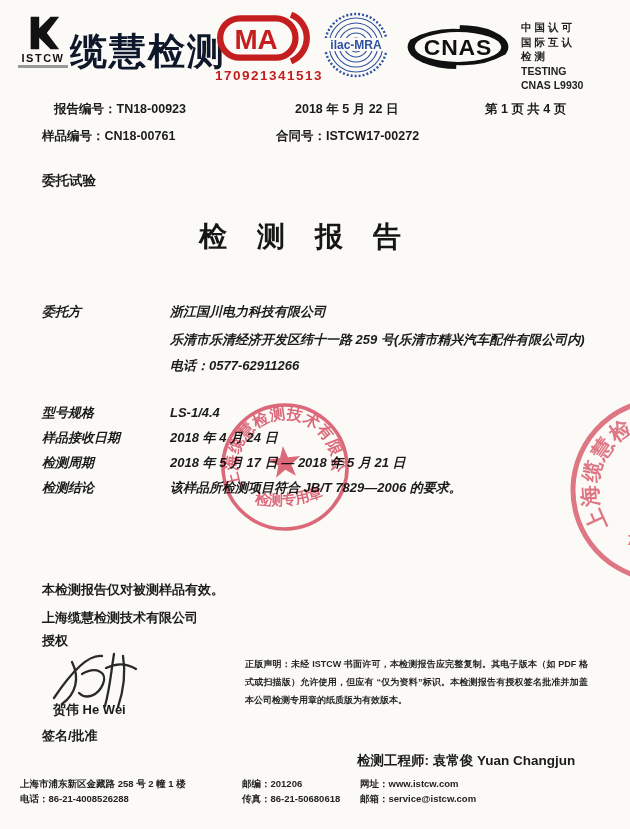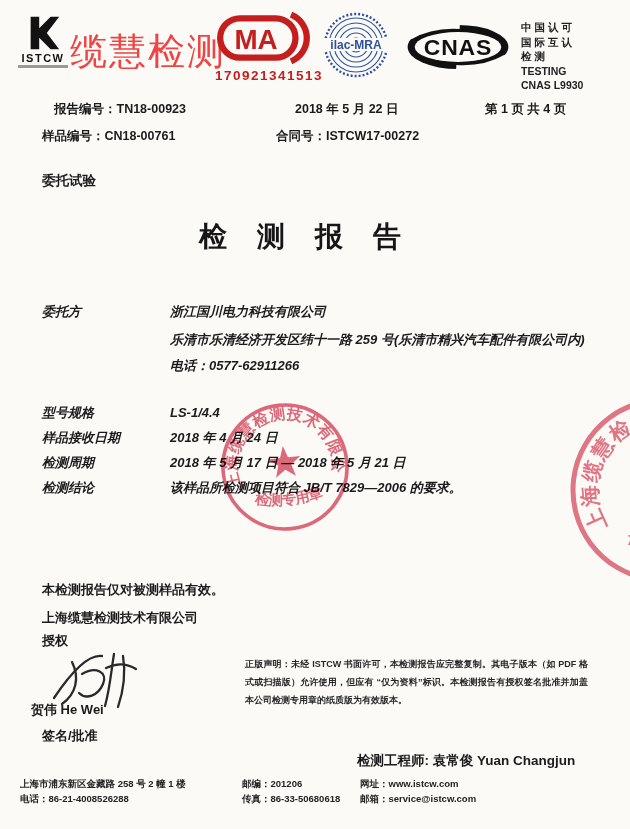--- a/index.html
+++ b/index.html
@@ -1,20 +1,20 @@
 <!DOCTYPE html>
 <html><head>
 <meta charset="utf-8">
 <style>
   html,body{margin:0;padding:0;}
   body{width:630px;background:#ffffff;font-family:"Liberation Sans",sans-serif;}
   .page{position:relative;width:630px;height:829px;background:#fbfaf7;overflow:hidden;color:#1b1b1b;}
   .abs{position:absolute;}
   
-  .brand-cn{font-size:37px;font-weight:400;letter-spacing:2px;color:#ef4444;}
+  .brand-cn{font-size:37px;font-weight:700;letter-spacing:2px;color:#0f172a;}
   .istcw-word{font-size:11px;font-weight:900;letter-spacing:1.5px;color:#111;text-align:center;}
   .istcw-tag{height:3px;background:#9a9a9a;margin-top:1px;}
   .cma-num{font-size:13.5px;font-weight:bold;color:#c41e1e;letter-spacing:1.5px;text-align:center;}
   .accred{font-size:10.5px;font-weight:bold;line-height:14.5px;color:#222;}
   .accred .cnl{letter-spacing:3px;}
   
   .meta{font-size:12.5px;font-weight:bold;white-space:nowrap;}
   .doc-title{width:100%;text-align:center;font-size:28px;font-weight:900;letter-spacing:30px;box-sizing:border-box;color:#161616;}
   .frow{font-size:13px;font-weight:bold;white-space:nowrap;font-style:italic;}
   .flabel{display:inline-block;width:128px;}
@@ -164,33 +164,33 @@
         <path d="M34 28 C 48 20, 60 26, 55 38 C 50 50, 38 54, 31 47"></path>
         <path d="M66 8 C 63 26, 62 42, 57 60"></path>
         <path d="M58 22 C 70 16, 80 18, 88 23"></path>
         <path d="M75 10 C 78 28, 75 46, 70 61"></path>
       </g>
     </svg>
   </div>
 
   <div class="abs disclaimer" style="left:245px;top:655px;width:343px;">正版声明：未经 ISTCW 书面许可，本检测报告应完整复制。其电子版本（如 PDF 格式或扫描版）允许使用，但应有 “仅为资料”标识。本检测报告有授权签名批准并加盖本公司检测专用章的纸质版为有效版本。</div>
 
-  <div class="abs small-note" style="left:31px;top:701px;">贺伟  He Wei</div>
+  <div class="abs small-note" style="left:53px;top:701px;">贺伟  He Wei</div>
   <div class="abs small-note" style="left:42px;top:727px;">签名/批准</div>
 
   <div class="abs engineer" style="left:357px;top:752px;">
     <span>检测工程师: </span><span>袁常俊 Yuan  Changjun</span>
   </div>
 
   <div class="abs" style="left:20px;top:776px;">
     <div class="footer-line">上海市浦东新区金藏路 258 号 2 幢 1 楼</div>
     <div class="footer-line">电话：86-21-4008526288</div>
   </div>
   <div class="abs" style="left:242px;top:776px;">
     <div class="footer-line">邮编：201206</div>
-    <div class="footer-line">传真：86-33-50680618</div>
+    <div class="footer-line">传真：86-21-50680618</div>
   </div>
   <div class="abs" style="left:360px;top:776px;">
     <div class="footer-line">网址：www.istcw.com</div>
     <div class="footer-line">邮箱：service@istcw.com</div>
   </div>
 
 </div>
 
 </body></html>

